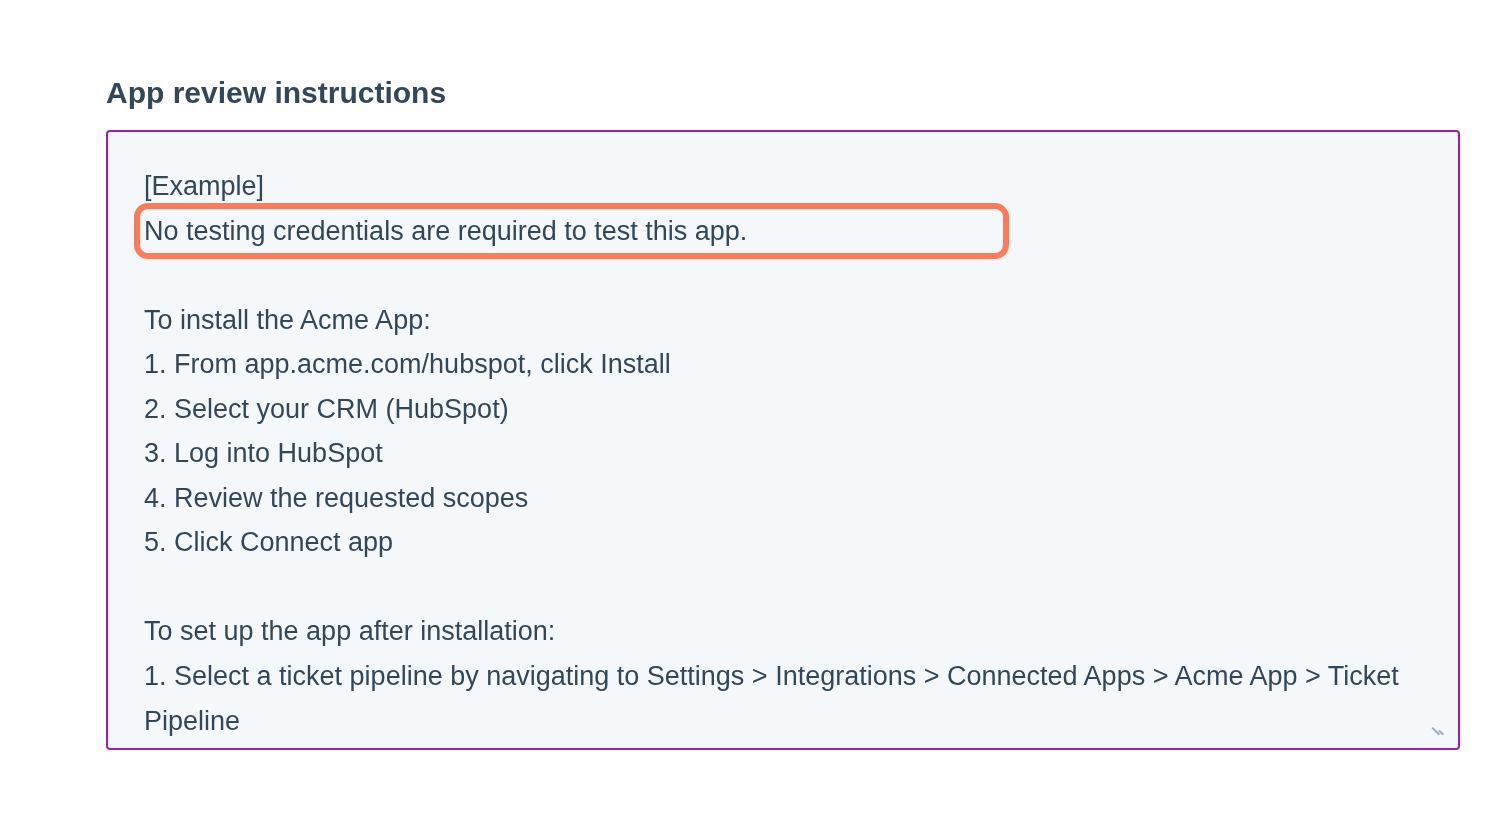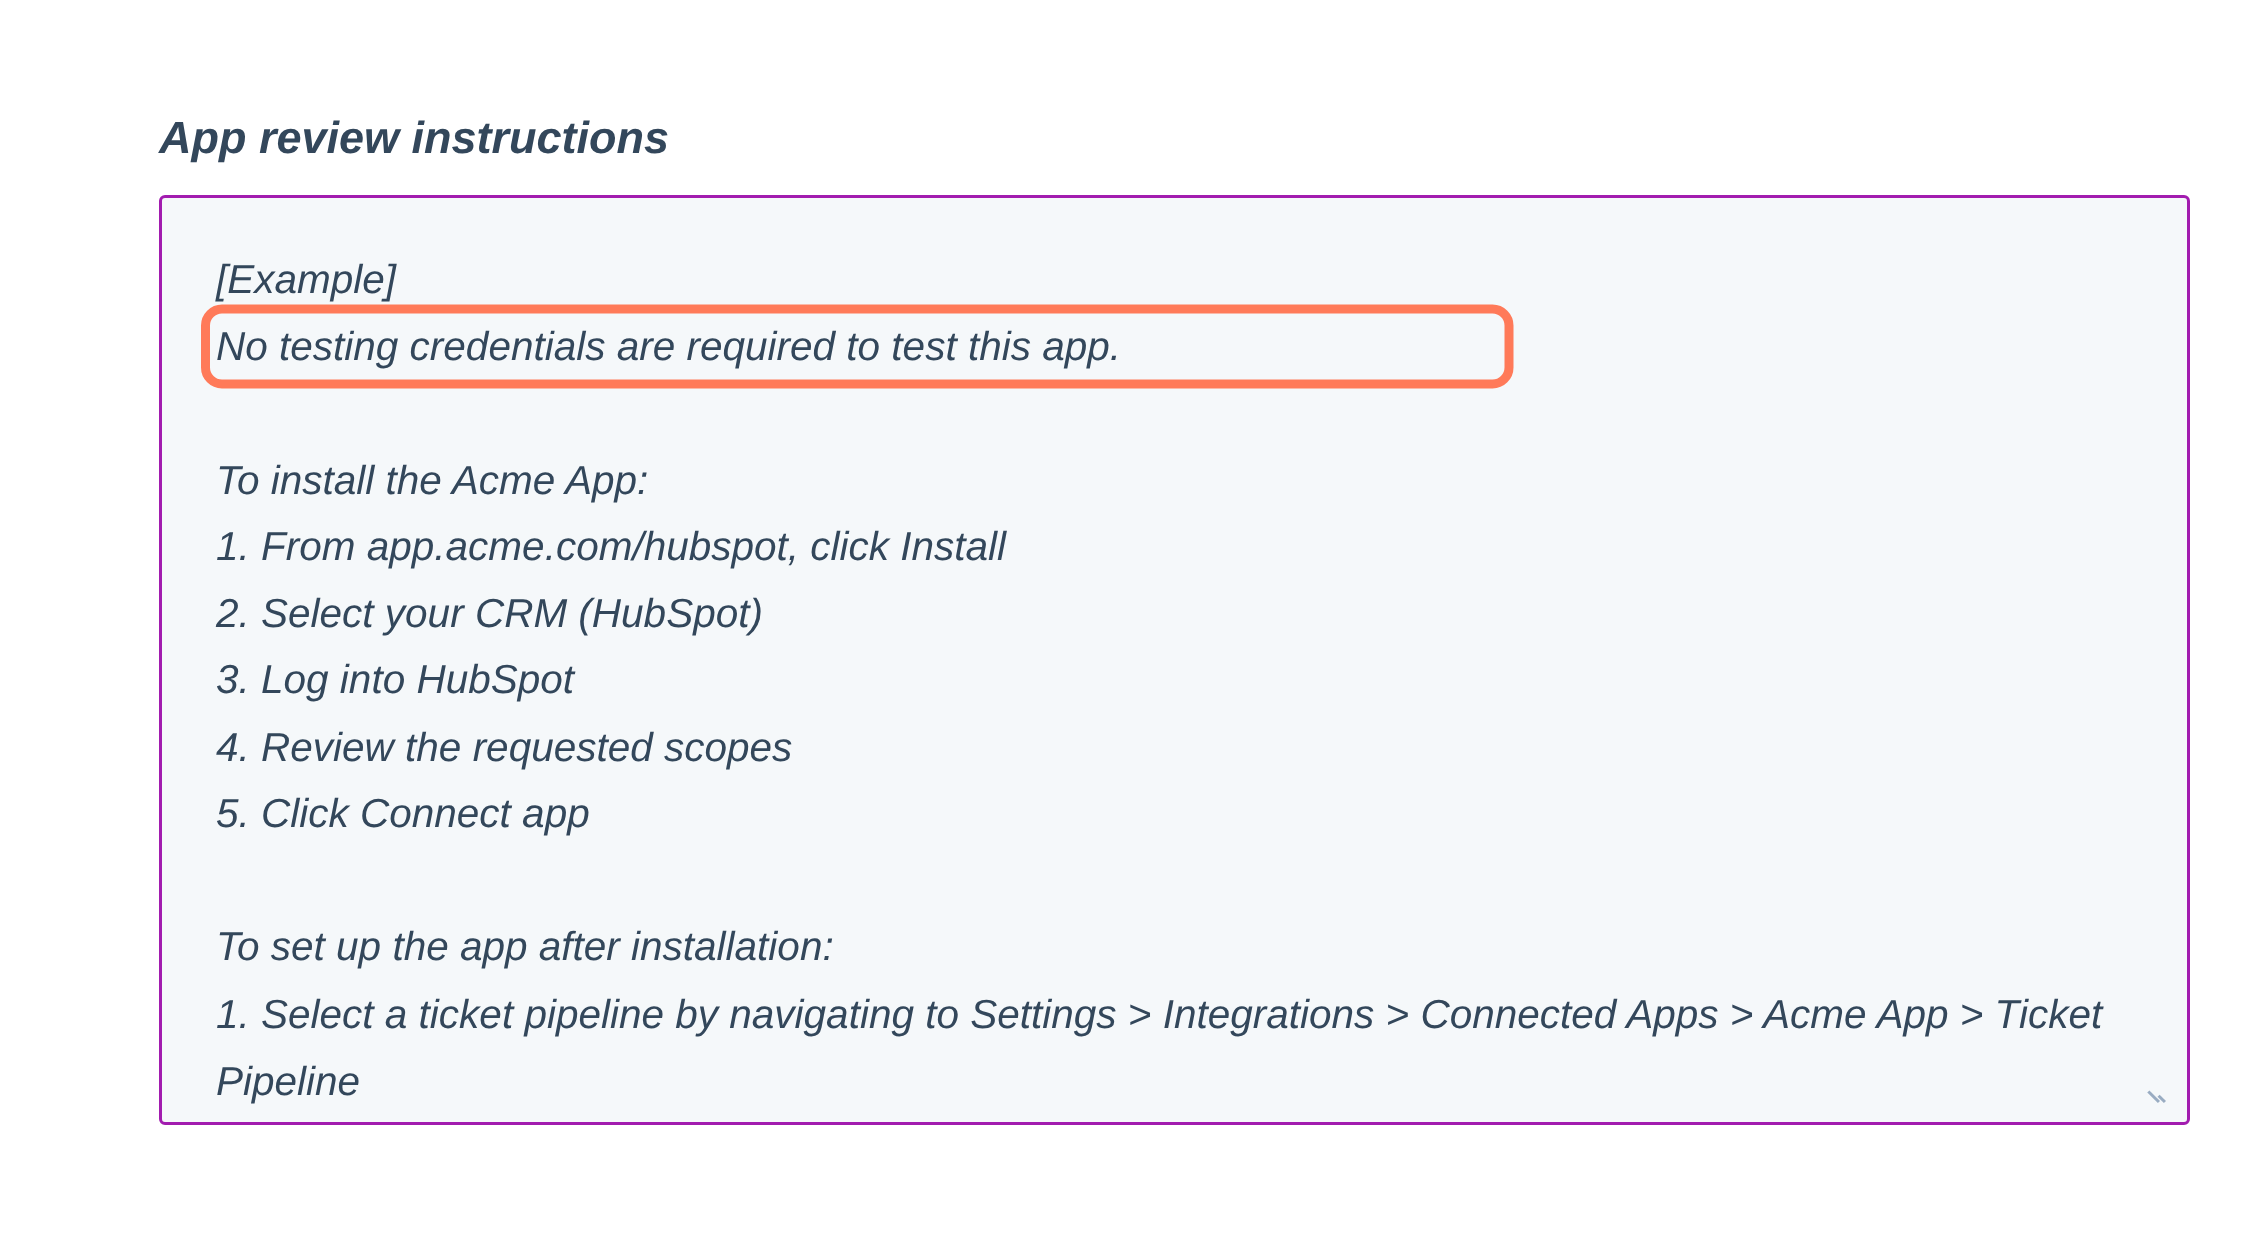--- a/index.html
+++ b/index.html
@@ -1,19 +1,18 @@
 <!DOCTYPE html>
 <html><head>
   <meta charset="utf-8">
   <style>
     * {
       box-sizing: border-box;
       margin: 12px;
       padding: 0;
-      font-style: italic;
     }
     body {
       font-family: -apple-system, BlinkMacSystemFont, "Segoe UI", Helvetica, Arial, sans-serif;
       background: #ffffff;
       padding: 40px 70px;
       width: 1494px;
     }
     .section-heading {
       font-size: 30px;
       font-weight: 700;

